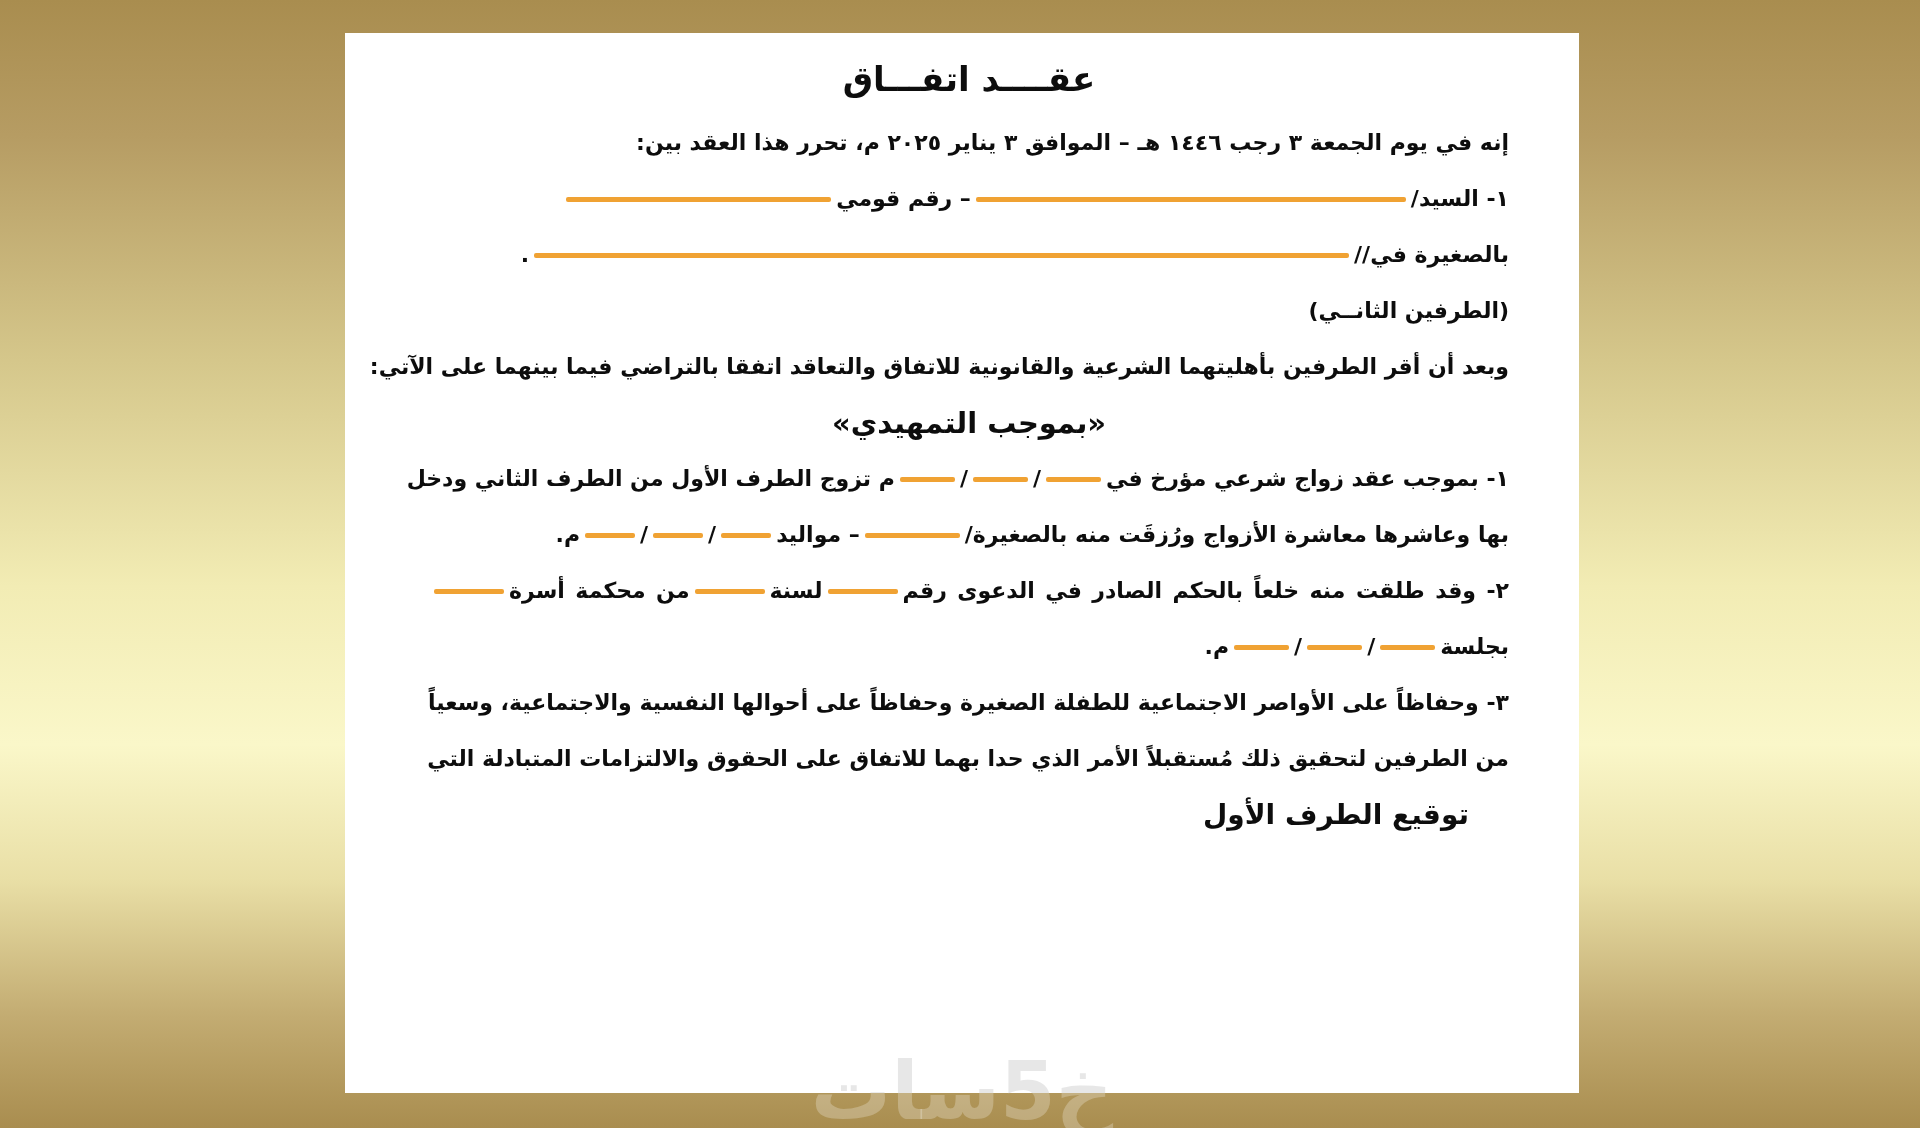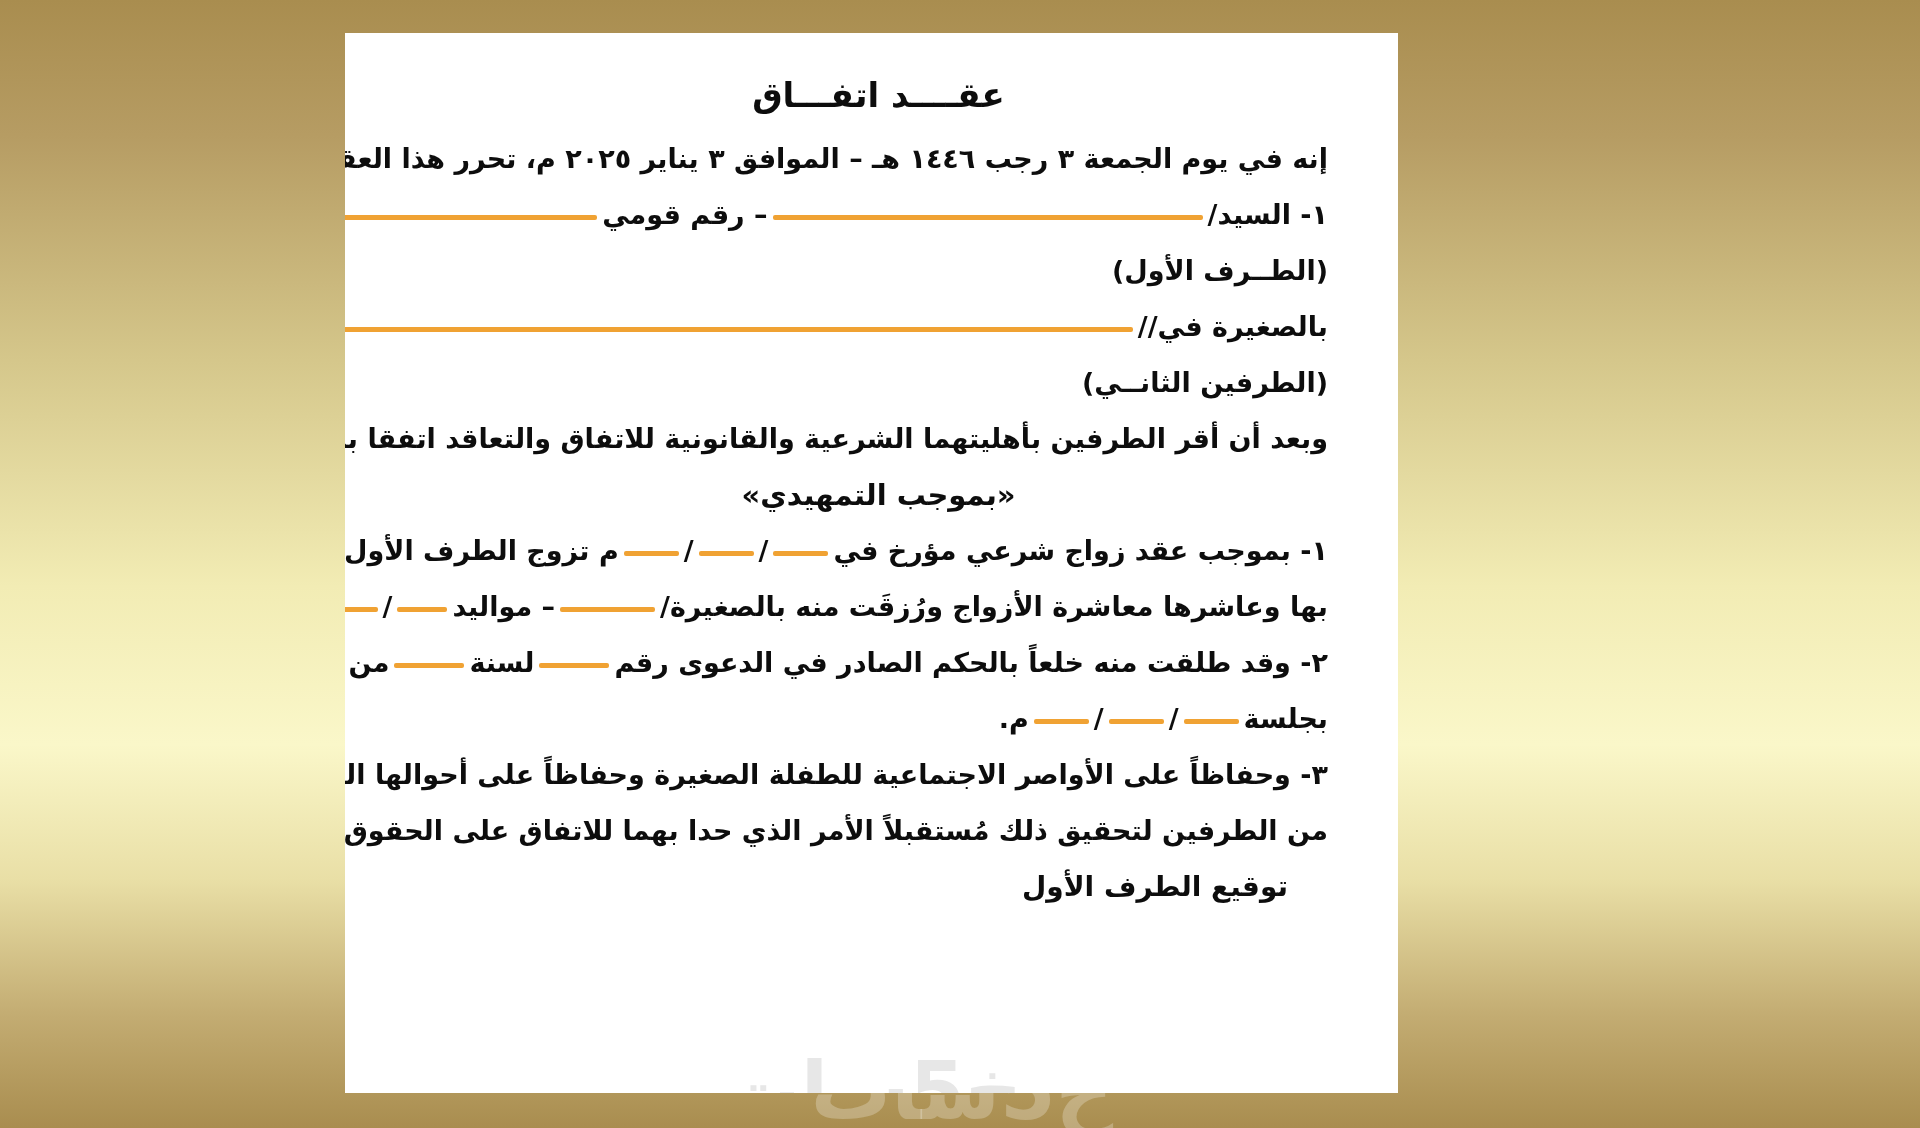--- a/index.html
+++ b/index.html
@@ -13,30 +13,30 @@
       #A98D4F 0%,
       #B69C63 12%,
       #D5C78B 32%,
       #F2ECB4 52%,
       #FAF7C9 66%,
       #E9DFA6 78%,
       #C3AC72 90%,
       #A98D4F 100%);
   }
   .page{
-    position:absolute;left:345px;top:33px;width:1053px;height:1060px;
+    position:absolute;left:345px;top:33px;width:1234px;height:1060px;
     background:#ffffff;overflow:hidden;direction:rtl;color:#0d0d0d;
-    box-sizing:border-box;padding:16px 70px 0 84px;
+    box-sizing:border-box;padding:0 70px 0 84px;
   }
   .title{
     text-align:center;font-size:34px;font-weight:bold;
     padding-top:26px;height:56px;box-sizing:content-box;
   }
   .line{
-    line-height:56px;height:56px;font-size:27px;font-weight:bold;
+    line-height:56px;height:56px;font-size:22px;font-weight:bold;
     white-space:nowrap;text-align:right;
   }
   .line.just{text-align:justify;text-align-last:justify;}
   .line.center{text-align:center;font-size:29px;}
   .blank{
     display:inline-block;height:5px;border-radius:2px;
     background:#F0A233;vertical-align:4px;margin:0 5px;
   }
   .sig-row{
     display:flex;justify-content:space-between;align-items:center;
@@ -61,21 +61,20 @@
 
 <div class="bg">
   <div class="wm-below">خ5سات</div>
 
   <div class="page">
     <div class="title">عقــــد اتفـــاق</div>
 
     <div class="lines" id="lines-host">
         <div class="line plain"><span class="seg">إنه في يوم الجمعة ٣ رجب ١٤٤٦ هـ – الموافق ٣ يناير ٢٠٢٥ م، تحرر هذا العقد بين:</span></div>
         <div class="line plain"><span class="seg">١- السيد/</span><span class="blank" style="width: 430px;"></span><span class="seg">– رقم قومي</span><span class="blank" style="width: 265px;"></span></div>
-        <div class="line plain"><span class="seg">(الطــرف الأول)</span></div>
         <div class="line plain"><span class="seg">بالصغيرة في//</span><span class="blank" style="width: 815px;"></span><span class="seg">.</span></div>
         <div class="line plain"><span class="seg">(الطرفين الثانــي)</span></div>
         <div class="line just"><span class="seg">وبعد أن أقر الطرفين بأهليتهما الشرعية والقانونية للاتفاق والتعاقد اتفقا بالتراضي فيما بينهما على الآتي:</span></div>
         <div class="line center"><span class="seg">«بموجب التمهيدي»</span></div>
         <div class="line just"><span class="seg">١- بموجب عقد زواج شرعي مؤرخ في</span><span class="blank" style="width: 55px;"></span><span class="seg">/</span><span class="blank" style="width: 55px;"></span><span class="seg">/</span><span class="blank" style="width: 55px;"></span><span class="seg">م تزوج الطرف الأول من الطرف الثاني ودخل</span></div>
         <div class="line plain"><span class="seg">بها وعاشرها معاشرة الأزواج ورُزقَت منه بالصغيرة/</span><span class="blank" style="width: 95px;"></span><span class="seg">– مواليد</span><span class="blank" style="width: 50px;"></span><span class="seg">/</span><span class="blank" style="width: 50px;"></span><span class="seg">/</span><span class="blank" style="width: 50px;"></span><span class="seg">م.</span></div>
         <div class="line just"><span class="seg">٢- وقد طلقت منه خلعاً بالحكم الصادر في الدعوى رقم</span><span class="blank" style="width: 70px;"></span><span class="seg">لسنة</span><span class="blank" style="width: 70px;"></span><span class="seg">من محكمة أسرة</span><span class="blank" style="width: 70px;"></span></div>
         <div class="line plain"><span class="seg">بجلسة</span><span class="blank" style="width: 55px;"></span><span class="seg">/</span><span class="blank" style="width: 55px;"></span><span class="seg">/</span><span class="blank" style="width: 55px;"></span><span class="seg">م.</span></div>
         <div class="line just"><span class="seg">٣- وحفاظاً على الأواصر الاجتماعية للطفلة الصغيرة وحفاظاً على أحوالها النفسية والاجتماعية، وسعياً</span></div>
         <div class="line just"><span class="seg">من الطرفين لتحقيق ذلك مُستقبلاً الأمر الذي حدا بهما للاتفاق على الحقوق والالتزامات المتبادلة التي</span></div>

